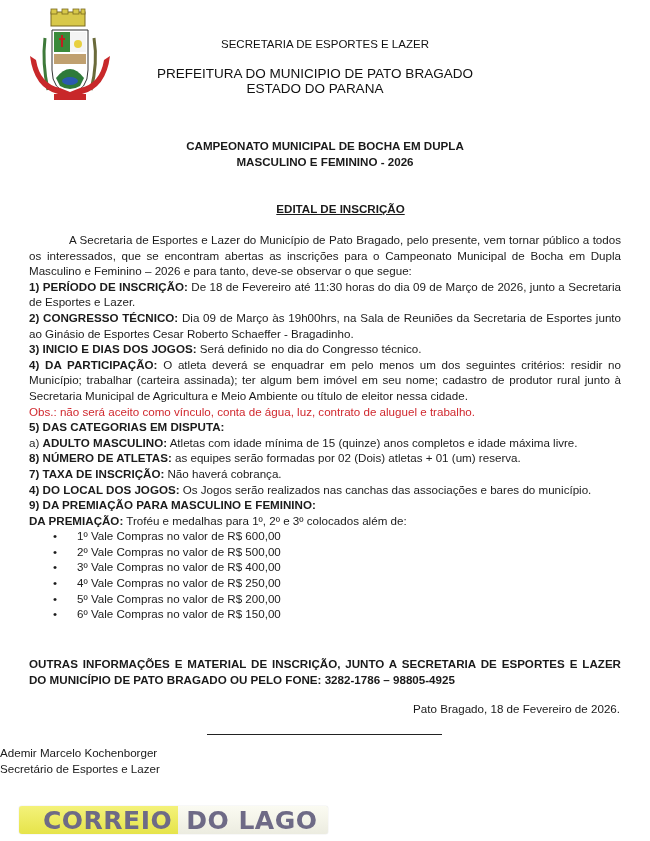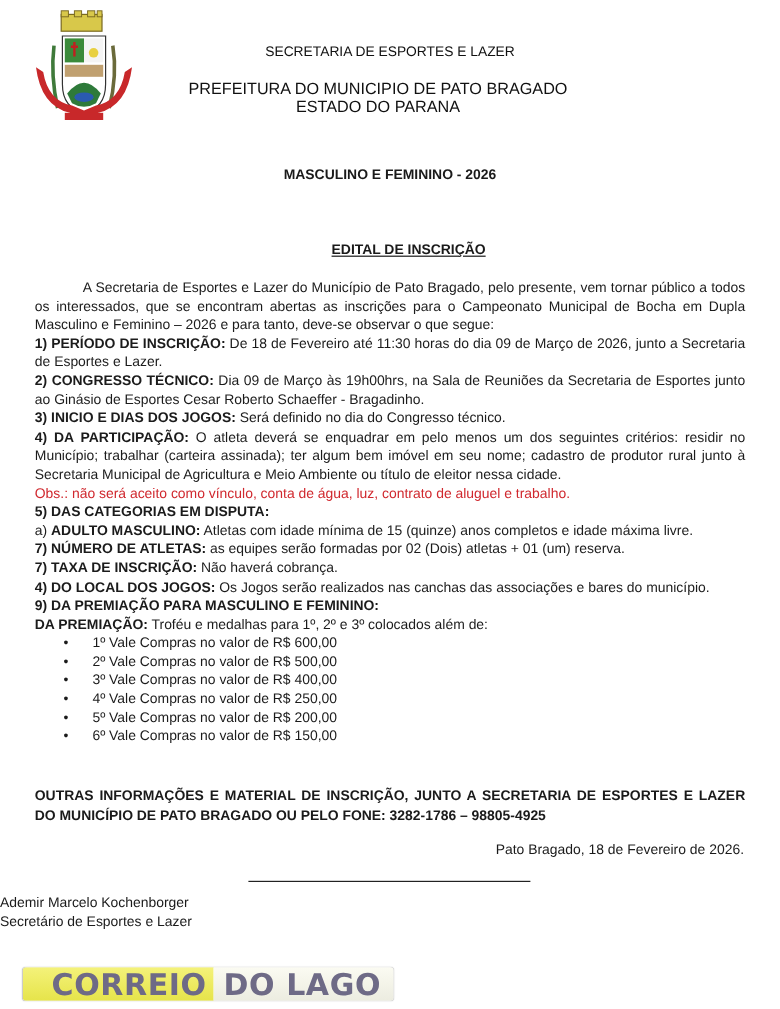--- a/index.html
+++ b/index.html
@@ -62,20 +62,21 @@
   <rect x="36" y="86" width="32" height="6" fill="#c8282a"></rect>
 </svg>
 
 <div class="hdr sec">SECRETARIA DE ESPORTES E LAZER</div>
 <div class="hdr pref">
   <div>PREFEITURA DO MUNICIPIO DE PATO BRAGADO</div>
   <div>ESTADO DO PARANA</div>
 </div>
 
 <div class="title">
+  <div>CAMPEONATO MUNICIPAL DE BOCHA EM DUPLA</div>
   <div>MASCULINO E FEMININO - 2026</div>
 </div>
 
 <div class="edital">
   <span>EDITAL DE INSCRIÇÃO</span>
 </div>
 
 <div class="doc body">
   <p class="p indent">A Secretaria de Esportes e Lazer do Município de Pato Bragado, pelo presente, vem tornar público a todos os interessados, que se encontram abertas as inscrições para o Campeonato Municipal de Bocha em Dupla Masculino e  Feminino – 2026 e para tanto, deve-se observar o que segue:</p>
 
@@ -87,21 +88,21 @@
 
   <p class="p"><span class="b">4) DA PARTICIPAÇÃO:</span><span> O atleta deverá se enquadrar em pelo menos um dos seguintes critérios: residir no Município; trabalhar (carteira assinada); ter algum bem imóvel em seu nome; cadastro de produtor rural junto à Secretaria Municipal de Agricultura e Meio Ambiente ou título de eleitor nessa cidade.</span></p>
 
   <p class="p red">Obs.: não será aceito como vínculo, conta de água, luz, contrato de aluguel e trabalho.</p>
 
   <p class="p b">5) DAS CATEGORIAS EM DISPUTA:</p>
 
   <p class="p"><span>a) </span><span class="b">ADULTO MASCULINO:</span><span> Atletas com idade mínima de 15 (quinze) anos completos e idade máxima livre.</span></p>
 
 
-  <p class="p"><span class="b">7) NÚMERO DE ATLETAS:</span><span> as equipes serão formadas por 02 (Dois) atletas + 01 (um) reserva.</span></p>
+  <p class="p"><span class="b">8) NÚMERO DE ATLETAS:</span><span> as equipes serão formadas por 02 (Dois) atletas + 01 (um) reserva.</span></p>
 
   <p class="p"><span class="b">7) TAXA DE INSCRIÇÃO:</span><span> Não haverá cobrança.</span></p>
 
   <p class="p"><span class="b">4) DO LOCAL DOS JOGOS:</span><span> Os Jogos serão realizados nas canchas das associações e bares do município.</span></p>
 
   <p class="p b">9) DA PREMIAÇÃO PARA MASCULINO E FEMININO:</p>
 
   <p class="p"><span class="b">DA PREMIAÇÃO:</span><span> Troféu e medalhas para 1º, 2º e 3º colocados além de:</span></p>
 
   <ul class="prizes">

